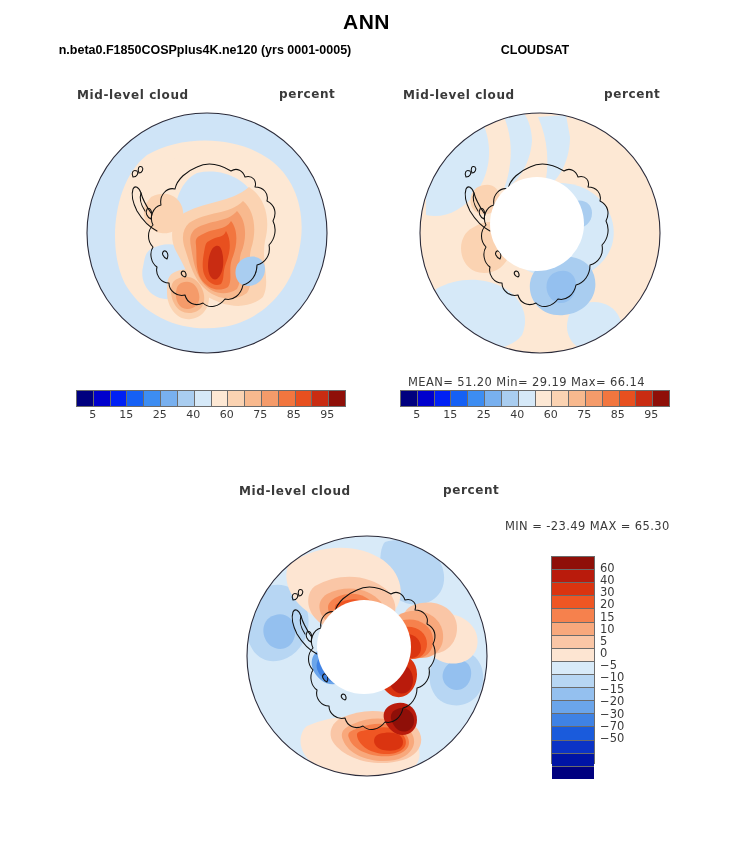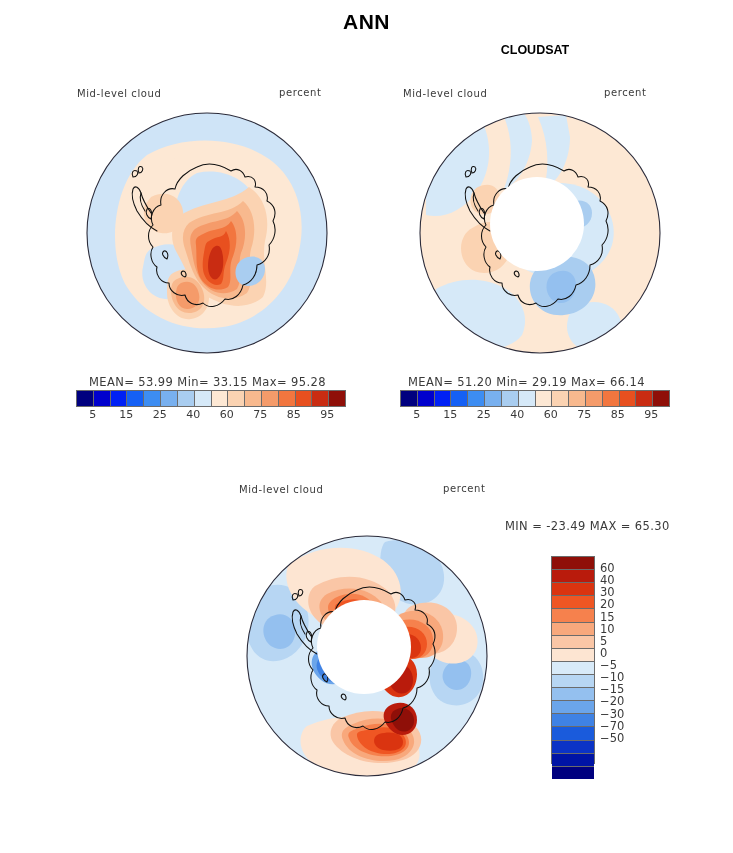--- a/index.html
+++ b/index.html
@@ -18,21 +18,21 @@
   .panel-title{
     position:absolute;text-align:center;font-weight:bold;
     font-size:12.5px;color:#000;white-space:nowrap;
   }
   #title-left{left:0px;top:43px;width:410px;}
   #title-right{left:400px;top:43px;width:270px;}
   #title-diff{left:0px;top:450px;width:733px;}
 
   .map-hdr{
     position:absolute;font-family:"DejaVu Sans",sans-serif;
-    font-size:10px;color:#3a3a3a;white-space:nowrap;letter-spacing:0.6px;
+    font-size:12px;color:#3a3a3a;white-space:nowrap;letter-spacing:0.6px;font-weight:bold;
   }
 
   .stat-line{
     position:absolute;font-family:"DejaVu Sans",sans-serif;
     font-size:11.5px;color:#3a3a3a;white-space:nowrap;letter-spacing:0.4px;
   }
 
   
   .cbar-h{position:absolute;height:15px;border:1px solid #6b6b6b;box-sizing:content-box;
           display:flex;}
@@ -56,20 +56,21 @@
   .map{position:absolute;}
   .map svg{display:block;}
 </style>
 </head>
 <body>
 
 <div class="fig">
 
   <div class="main-title">ANN</div>
 
+  <div class="panel-title" id="title-left">n.beta0.F1850COSPplus4K.ne120 (yrs 0001-0005)</div>
   <div class="panel-title" id="title-right">CLOUDSAT</div>
 
   <div class="map-hdr" style="left:77px;top:88px;">Mid-level cloud</div>
   <div class="map-hdr" style="left:279px;top:87px;">percent</div>
 
   <div class="map-hdr" style="left:403px;top:88px;">Mid-level cloud</div>
   <div class="map-hdr" style="left:604px;top:87px;">percent</div>
 
   <div class="map-hdr" style="left:239px;top:484px;">Mid-level cloud</div>
   <div class="map-hdr" style="left:443px;top:483px;">percent</div>
@@ -306,21 +307,20 @@
         <path d="M54,62 C52,58 54,54 57,56 C59,58 57,62 54,62 Z"></path>
         <path d="M66,108 C62,106 60,102 62,98 C65,96 68,100 66,108 Z"></path>
         <path d="M82,148 C78,146 76,142 79,140 C82,139 84,144 82,148 Z"></path>
         <path d="M100,166 C96,165 95,161 98,160 C101,160 102,165 100,166 Z"></path>
       </g>
       <circle cx="119" cy="113" r="47" fill="#ffffff"></circle>
       <circle cx="122" cy="122" r="120" fill="none" stroke="#2b2b3a" stroke-width="1.1"></circle>
     </svg>
   </div>
 
-  <div class="stat-line" style="left:89px;top:375px;">MEAN=  53.99   Min=  33.15   Max=  95.28</div>
   <div class="cbar-h" id="cbar-model" style="left:76px;top:390px;width:268px;">
       <div class="sw" style="background: rgb(0, 0, 127);"></div>
       <div class="sw" style="background: rgb(0, 0, 205); border-left: 1px solid rgb(107, 107, 107);"></div>
       <div class="sw" style="background: rgb(0, 32, 245); border-left: 1px solid rgb(107, 107, 107);"></div>
       <div class="sw" style="background: rgb(21, 96, 245); border-left: 1px solid rgb(107, 107, 107);"></div>
       <div class="sw" style="background: rgb(61, 141, 242); border-left: 1px solid rgb(107, 107, 107);"></div>
       <div class="sw" style="background: rgb(120, 176, 239); border-left: 1px solid rgb(107, 107, 107);"></div>
       <div class="sw" style="background: rgb(169, 205, 240); border-left: 1px solid rgb(107, 107, 107);"></div>
       <div class="sw" style="background: rgb(214, 233, 248); border-left: 1px solid rgb(107, 107, 107);"></div>
       <div class="sw" style="background: rgb(253, 232, 212); border-left: 1px solid rgb(107, 107, 107);"></div>

